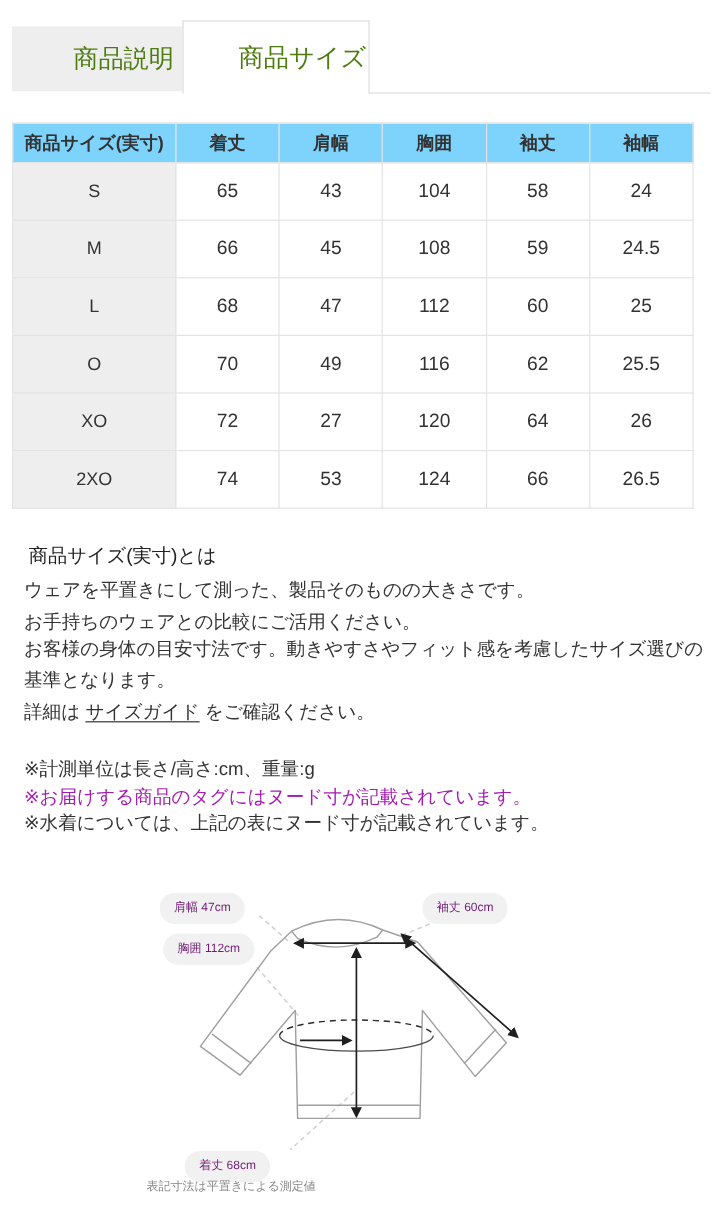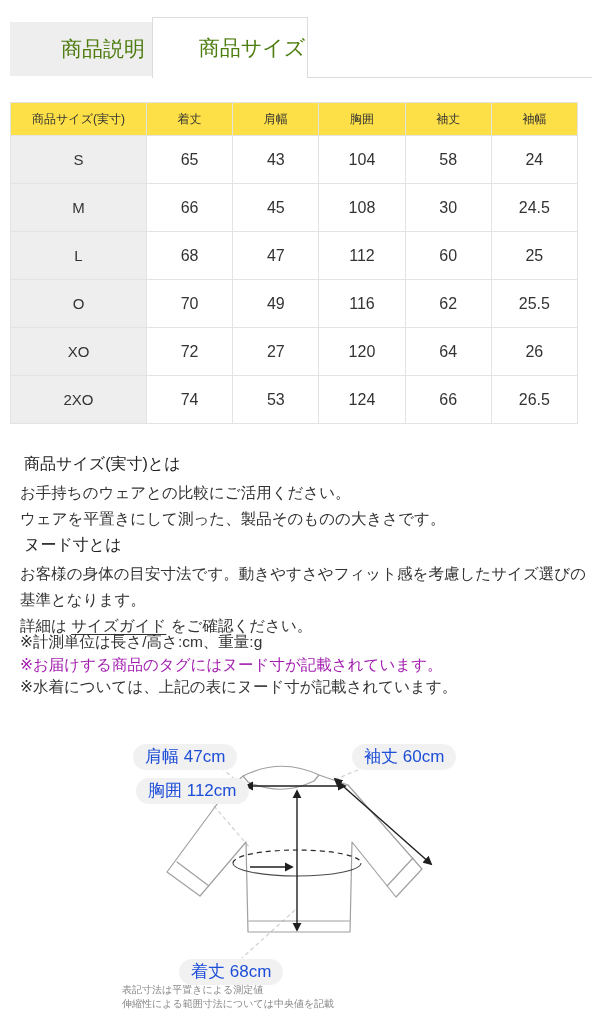--- a/index.html
+++ b/index.html
@@ -13,42 +13,42 @@
   .tab-inactive{left:10px;top:22px;width:142px;height:54px;background:#eeeeee;}
   .tab-active{left:152px;top:17px;width:156px;height:61px;background:#fff;
        border:1px solid #dcdcdc;border-bottom:none;}
   .tab-rule{position:absolute;left:308px;top:77px;width:284px;height:0;
        border-top:1px solid #dcdcdc;}
   
   table.size{position:absolute;left:10px;top:102px;width:568px;
        border-collapse:collapse;table-layout:fixed;}
   table.size th,table.size td{border:1px solid #e3e3e3;text-align:center;
        vertical-align:middle;padding:0;}
-  table.size th{height:32px;background:#fde047;font-weight:400;font-size:12px;color:#333;}
+  table.size th{height:32px;background:#7dd3fc;font-weight:700;font-size:15px;color:#333;}
   table.size td{height:47px;font-size:16px;color:#333;}
   table.size .col-size{width:135px;}
   table.size td.col-size{background:#eeeeee;font-size:15px;}
   
   .sec{position:absolute;left:20px;width:570px;font-size:15.5px;line-height:26px;color:#333;}
   .sec h3{margin:4px;font-size:16px;line-height:24px;font-weight:normal;color:#222;}
   .sec-actual{top:448px;}
   .sec-nude{top:529px;}
   .link-line{margin-top:0;}
   .size-guide-link{color:#333;text-decoration:underline;text-underline-offset:3px;cursor:pointer;}
   .notes{position:absolute;left:20px;top:631px;font-size:15.5px;line-height:22.5px;color:#333;}
   .note-red{color:#a21caf;}
   
   .diagram{position:absolute;left:0;top:728px;width:600px;height:299px;}
   .diagram svg{position:absolute;left:90px;top:2px;}
   .pill{position:absolute;background:#f1f1f1;border-radius:14px;height:26px;
-       line-height:26px;padding:0 12px;font-size:17px;color:#1d4ed8;white-space:nowrap;}
+       line-height:26px;padding:0 12px;font-size:10px;color:#701a75;white-space:nowrap;}
   .pill-shoulder{left:133px;top:16px;}
   .pill-sleeve{left:352px;top:16px;}
   .pill-chest{left:136px;top:50px;text-align:right;}
-  .pill-length{left:179px;top:231px;}
+  .pill-length{left:154px;top:231px;}
   .fineprint{position:absolute;left:122px;top:255px;font-size:10px;line-height:14px;color:#888;}
 </style>
 </head>
 <body>
 
 <div class="tab tab-inactive">
   <span>商品説明</span>
 </div>
 <div class="tab tab-active">
   <span>商品サイズ</span>
@@ -73,21 +73,21 @@
         <td>43</td>
         <td>104</td>
         <td>58</td>
         <td>24</td>
       </tr>
       <tr>
         <td class="col-size">M</td>
         <td>66</td>
         <td>45</td>
         <td>108</td>
-        <td>30</td>
+        <td>59</td>
         <td>24.5</td>
       </tr>
       <tr>
         <td class="col-size">L</td>
         <td>68</td>
         <td>47</td>
         <td>112</td>
         <td>60</td>
         <td>25</td>
       </tr>
@@ -113,26 +113,25 @@
         <td>53</td>
         <td>124</td>
         <td>66</td>
         <td>26.5</td>
       </tr>
     </tbody>
 </table>
 
 <div class="sec sec-actual">
   <h3>商品サイズ(実寸)とは</h3>
+  <div>ウェアを平置きにして測った、製品そのものの大きさです。</div>
   <div>お手持ちのウェアとの比較にご活用ください。</div>
-  <div>ウェアを平置きにして測った、製品そのものの大きさです。</div>
 </div>
 
 <div class="sec sec-nude">
-  <h3>ヌード寸とは</h3>
   <div>お客様の身体の目安寸法です。動きやすさやフィット感を考慮したサイズ選びの基準となります。</div>
   <div class="link-line"><span>詳細は </span><a class="size-guide-link">サイズガイド</a><span> をご確認ください。</span></div>
 </div>
 
 <div class="notes">
   <div>※計測単位は長さ/高さ:cm、重量:g</div>
   <div class="note-red">※お届けする商品のタグにはヌード寸が記載されています。</div>
   <div>※水着については、上記の表にヌード寸が記載されています。</div>
 </div>
 
@@ -159,15 +158,14 @@
     <line x1="207" y1="61" x2="207" y2="200" stroke="#1f1f1f" stroke-width="1.4" marker-start="url(#ah)" marker-end="url(#ah)"></line>
     <line x1="245" y1="49" x2="341" y2="134" stroke="#1f1f1f" stroke-width="1.4" marker-start="url(#ah)" marker-end="url(#ah)"></line>
     <line x1="160" y1="137" x2="202" y2="137" stroke="#1f1f1f" stroke-width="1.4" marker-end="url(#ah)"></line>
   </svg>
   <div class="pill pill-shoulder">肩幅 47cm</div>
   <div class="pill pill-sleeve">袖丈 60cm</div>
   <div class="pill pill-chest">胸囲 112cm</div>
   <div class="pill pill-length">着丈 68cm</div>
   <div class="fineprint">
     <div>表記寸法は平置きによる測定値</div>
-    <div>伸縮性による範囲寸法については中央値を記載</div>
   </div>
 </div>
 
 </body></html>

